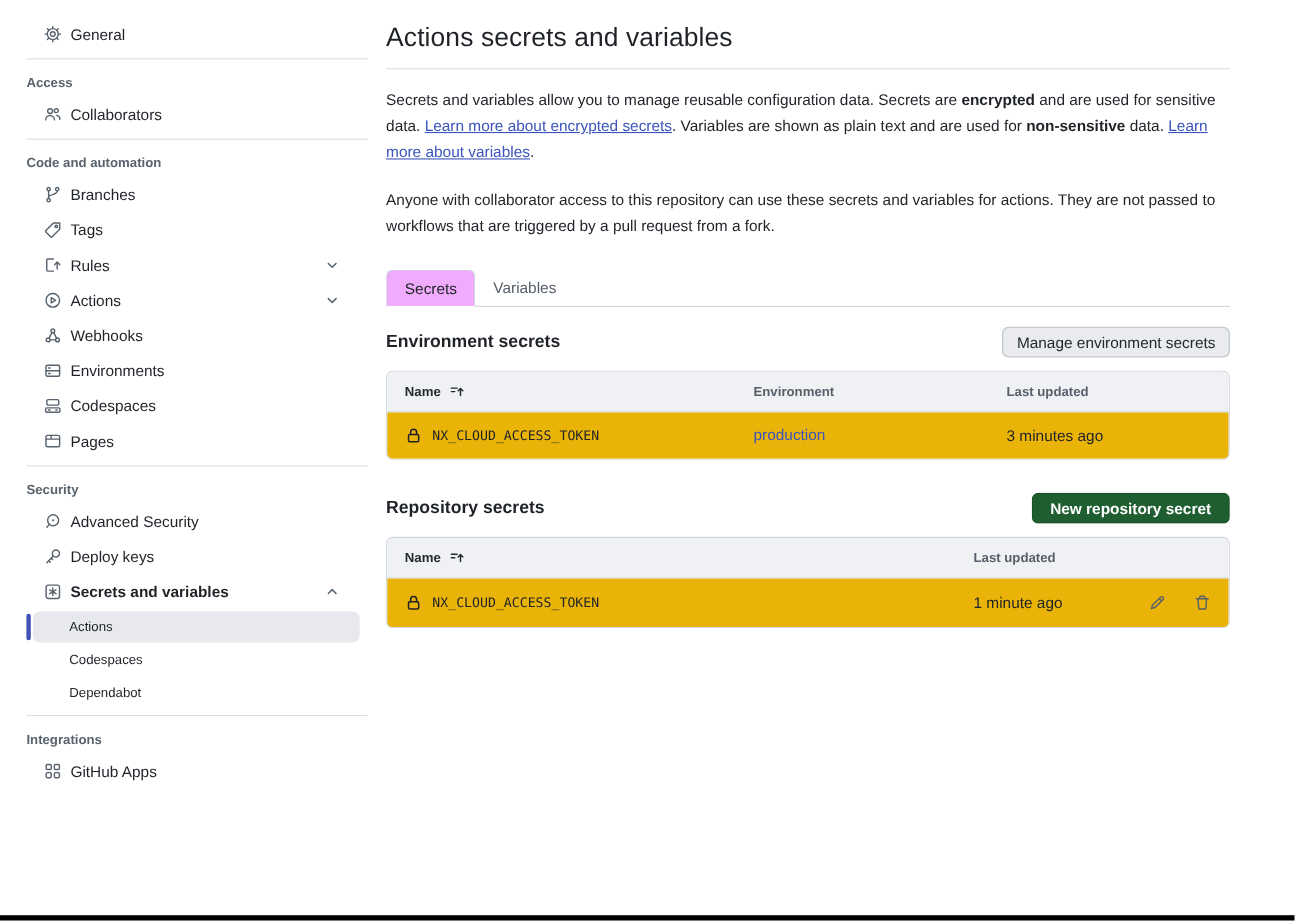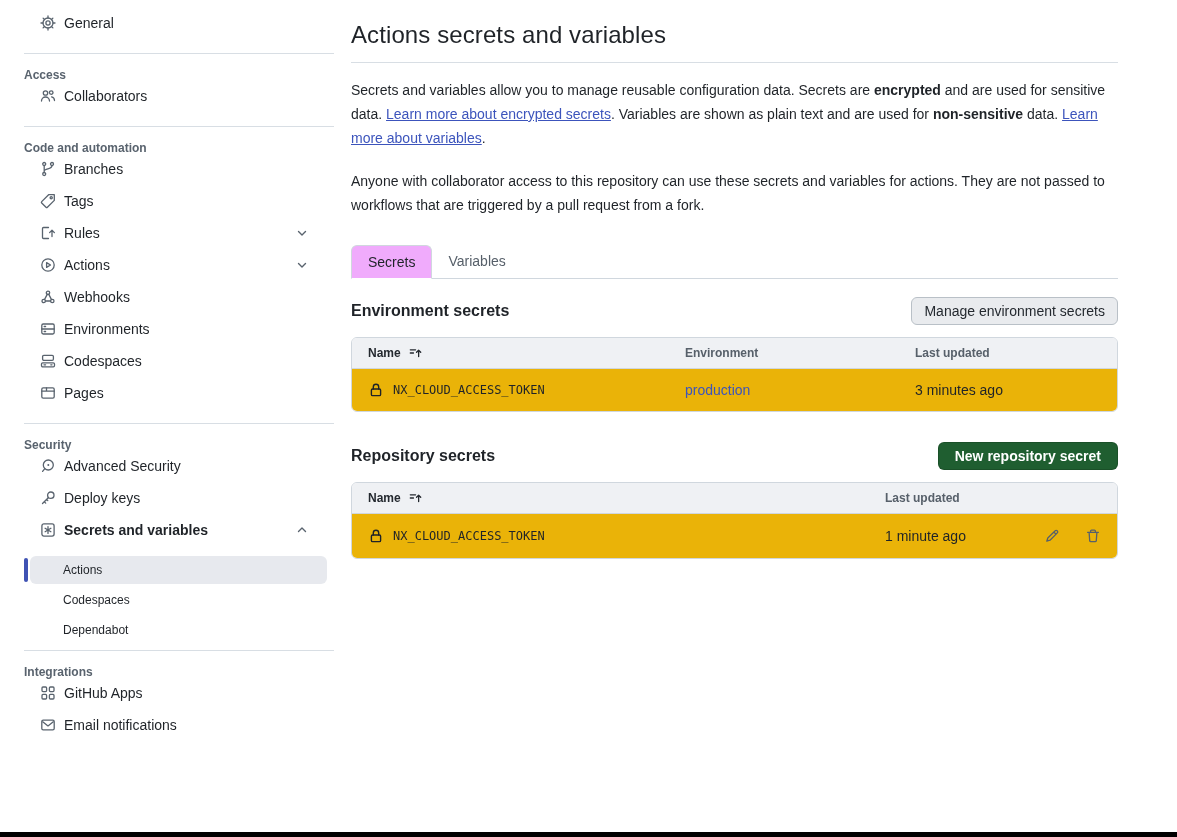--- a/index.html
+++ b/index.html
@@ -2,21 +2,21 @@
 <html><head>
 <meta charset="utf-8">
 <style>
   * { margin:0; padding:0; box-sizing:border-box; }
   html,body { width:1177px; height:837px; background:#ffffff; overflow:hidden;
               font-family:"Liberation Sans","DejaVu Sans",sans-serif; color:#1f2328; }
   .layout { position:relative; width:1177px; height:837px; }
 
   
   .sidebar { position:absolute; left:0; top:0; width:335px; padding-top:15px; }
-  .side-item { display:flex; align-items:flex-start; height:32px; padding-left:40px; padding-right:17px; font-size:14px; cursor:pointer; }
+  .side-item { display:flex; align-items:center; height:32px; padding-left:40px; padding-right:17px; font-size:14px; cursor:pointer; }
   .side-item .ic { margin-right:8px; flex:0 0 16px; }
   .side-item .chev { margin-left:auto; }
   .side-item.bold span.lbl { font-weight:700; }
   .side-divider { border:none; border-top:1px solid #d8dee4; margin:6px 1px 6px 24px; }
   .side-header { padding:8px 0 6px 24px; font-size:12px; font-weight:700; color:#59636e; }
   .subitem { position:relative; display:flex; align-items:center; margin:2px 0 2px 30px; width:297px; height:28px;
              padding-left:33px; border-radius:6px; font-size:12px; cursor:pointer; }
   .subitem.selected { background:#e7e9ee; }
   .subitem.selected::before { content:""; position:absolute; left:-6px; top:2px; width:4px; height:24px;
              border-radius:2px; background:#4053b4; }
@@ -42,21 +42,21 @@
   .sec-head { display:flex; justify-content:space-between; align-items:center; margin-top:18px; }
   .sec-head h2 { font-size:16px; font-weight:700; }
   .btn-gray { background:#e9ebee; border:1px solid #b9c0c7; border-radius:6px; padding:5px 12px;
               font-size:14px; font-weight:500; color:#24292f; cursor:pointer;
               font-family:"Liberation Sans","DejaVu Sans",sans-serif; }
   .btn-green { background:#1f5e30; border:1px solid rgba(0,0,0,0.15); border-radius:6px; padding:5px 16px;
                font-size:14px; font-weight:700; color:#ffffff; cursor:pointer;
                font-family:"Liberation Sans","DejaVu Sans",sans-serif; }
 
   .table { margin-top:12px; border:1px solid #d0d7de; border-radius:6px; overflow:hidden; }
-  .t-head { background:#eff1f4; border-bottom:1px solid #d0d7de; height:31px; font-size:12px; font-weight:700; }
+  .t-head { background:#eff1f4; border-bottom:1px solid #d0d7de; height:37px; font-size:12px; font-weight:700; }
   .t-row  { background:#eab308; height:42px; }
   .grid3 { display:grid; grid-template-columns:317px 230px 1fr; align-items:center; padding:0 16px; }
   .grid3r { display:grid; grid-template-columns:1fr 120px 96px; align-items:center; padding:0 16px; }
   .col-right { text-align:left; }
   .muted-head { color:#57606a; }
   .name-head { display:flex; align-items:center; gap:8px; color:#24292f; cursor:pointer; }
   .secret-name { display:flex; align-items:center; gap:9px; font-family:"DejaVu Sans Mono","Liberation Mono",monospace;
                  font-size:12px; color:#1f2328; }
   .time { font-size:14px; color:#1f2328; }
   .row-actions { display:flex; justify-content:flex-end; align-items:center; gap:25px; }
@@ -253,29 +253,20 @@
           <svg viewBox="0 0 16 16" fill="none" stroke="currentColor" stroke-width="1.3">
             <rect x="2" y="2" width="4.6" height="4.6" rx="1"></rect>
             <rect x="9.4" y="2" width="4.6" height="4.6" rx="1"></rect>
             <rect x="2" y="9.4" width="4.6" height="4.6" rx="1"></rect>
             <rect x="9.4" y="9.4" width="4.6" height="4.6" rx="1"></rect>
           </svg>
         </span>
       <span class="lbl">GitHub Apps</span>
     </div>
 
-    <div class="side-item">
-      <span class="ic">
-          <svg viewBox="0 0 16 16" fill="none" stroke="currentColor" stroke-width="1.3" stroke-linejoin="round">
-            <rect x="1.8" y="3.2" width="12.4" height="9.6" rx="1.4"></rect>
-            <path d="M2.4 4.4 8 8.9l5.6-4.5"></path>
-          </svg>
-        </span>
-      <span class="lbl">Email notifications</span>
-    </div>
   </nav>
 
   <main class="main">
 
     <h1 class="page-title">Actions secrets and variables</h1>
     <hr class="title-rule">
 
     <p class="intro"><span>Secrets and variables allow you to manage reusable configuration data. Secrets are </span><b>encrypted</b><span> and are used for sensitive data. </span><a>Learn more about encrypted secrets</a><span>. Variables are shown as plain text and are used for </span><b>non-sensitive</b><span> data. </span><a>Learn more about variables</a><span>.</span></p>
 
     <p class="para2">Anyone with collaborator access to this repository can use these secrets and variables for actions. They are not passed to workflows that are triggered by a pull request from a fork.</p>

